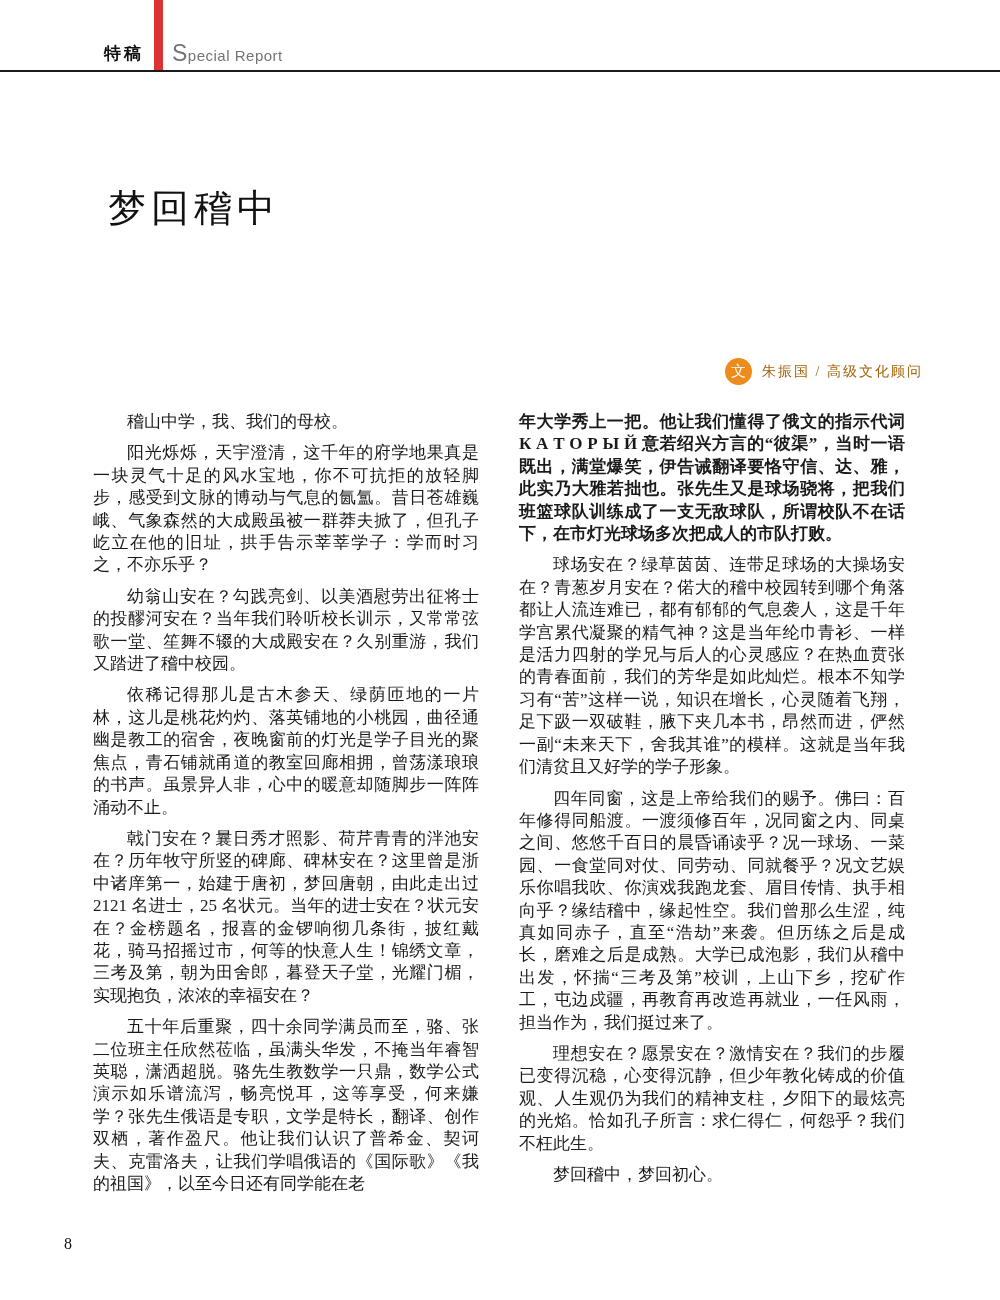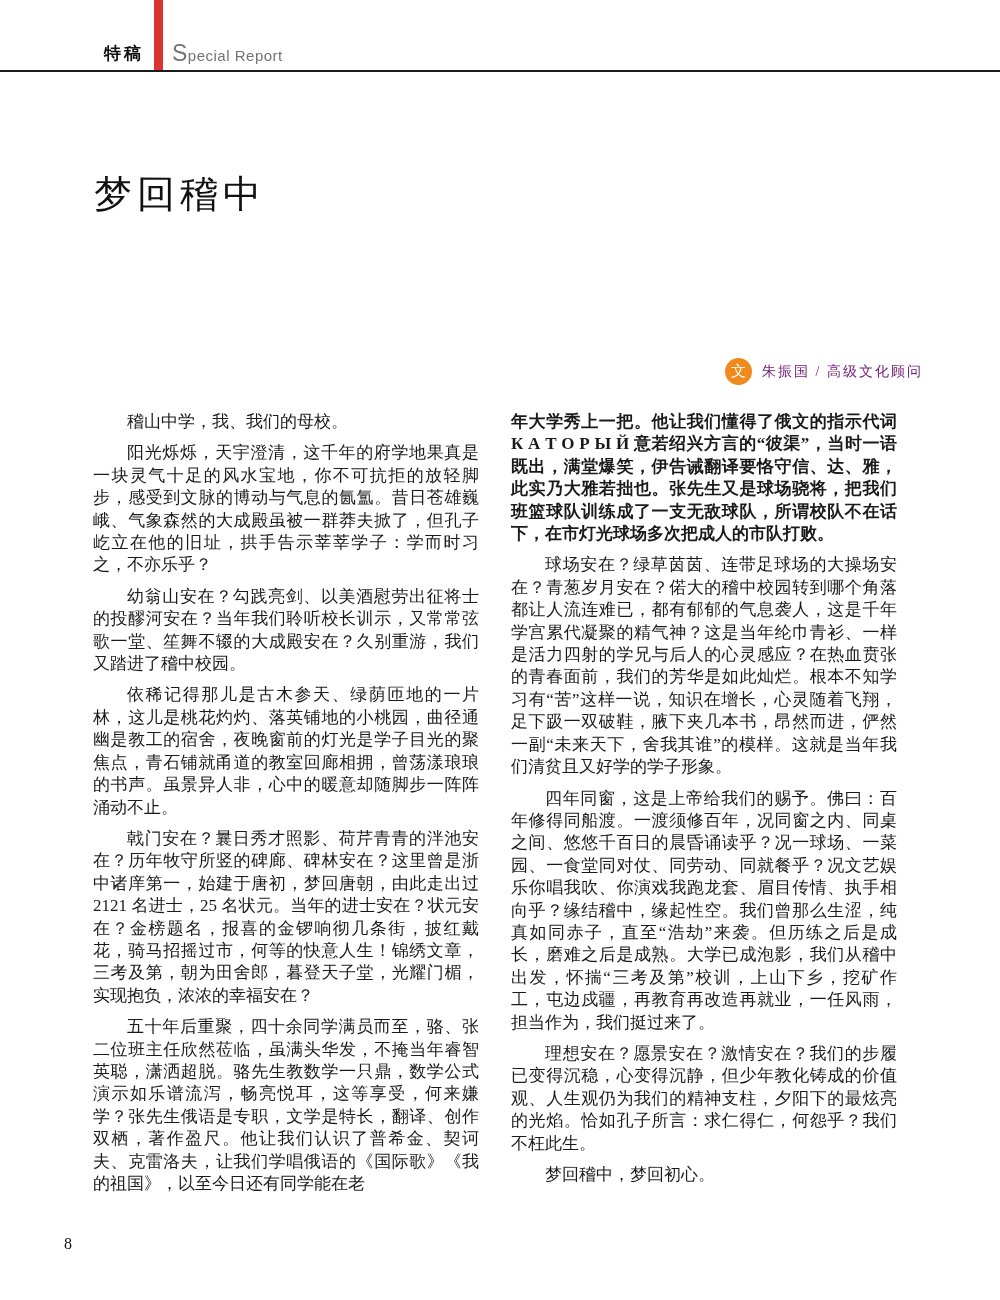--- a/index.html
+++ b/index.html
@@ -34,42 +34,42 @@
     font-family: "Liberation Sans", "DejaVu Sans", sans-serif;
     font-size: 15px; color: #737373; letter-spacing: 0.5px;
   }
   .tag-en::first-letter { font-size: 23px; }
 
   
   .article-title {
     position: absolute; left: 94px; top: 169px;
     font-family: "Liberation Sans", "DejaVu Sans", sans-serif;
     font-size: 38px; letter-spacing: 5px; color: #111;
-    font-weight: normal; margin: 0;
+    font-weight: normal; margin: 14px;
   }
   .byline {
     position: absolute; left: 725px; top: 358px;
     display: flex; align-items: center; gap: 10px;
   }
   .byline-icon {
     width: 27px; height: 27px; border-radius: 50%;
     background: #ef8b1d; color: #ffffff;
     display: flex; align-items: center; justify-content: center;
     font-size: 15px; line-height: 1;
     flex: 0 0 auto;
   }
   .byline-author {
-    font-size: 14px; letter-spacing: 2px; color: #701a75;
+    font-size: 14px; letter-spacing: 2px; color: #a16207;
   }
 
   
   .columns {
     position: absolute; left: 93px; top: 411px;
     width: 812px;
-    display: flex; gap: 32px;
+    display: flex; gap: 40px;
   }
   .col {
     width: 386px;
     font-size: 17px; line-height: 22.4px;
     text-align: justify;
     color: #1a1a1a;
   }
   .col p { margin: 0 0 9px 0; text-indent: 2em; }
   .col p.cont { text-indent: 0; font-weight: bold; }
   .col p:last-child { margin-bottom: 12px; }

